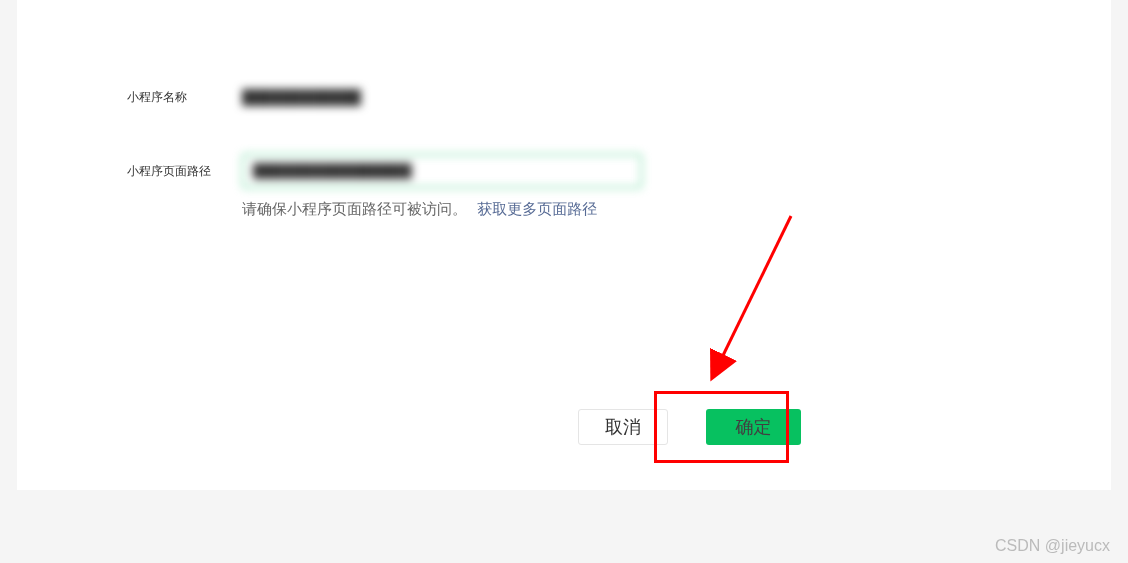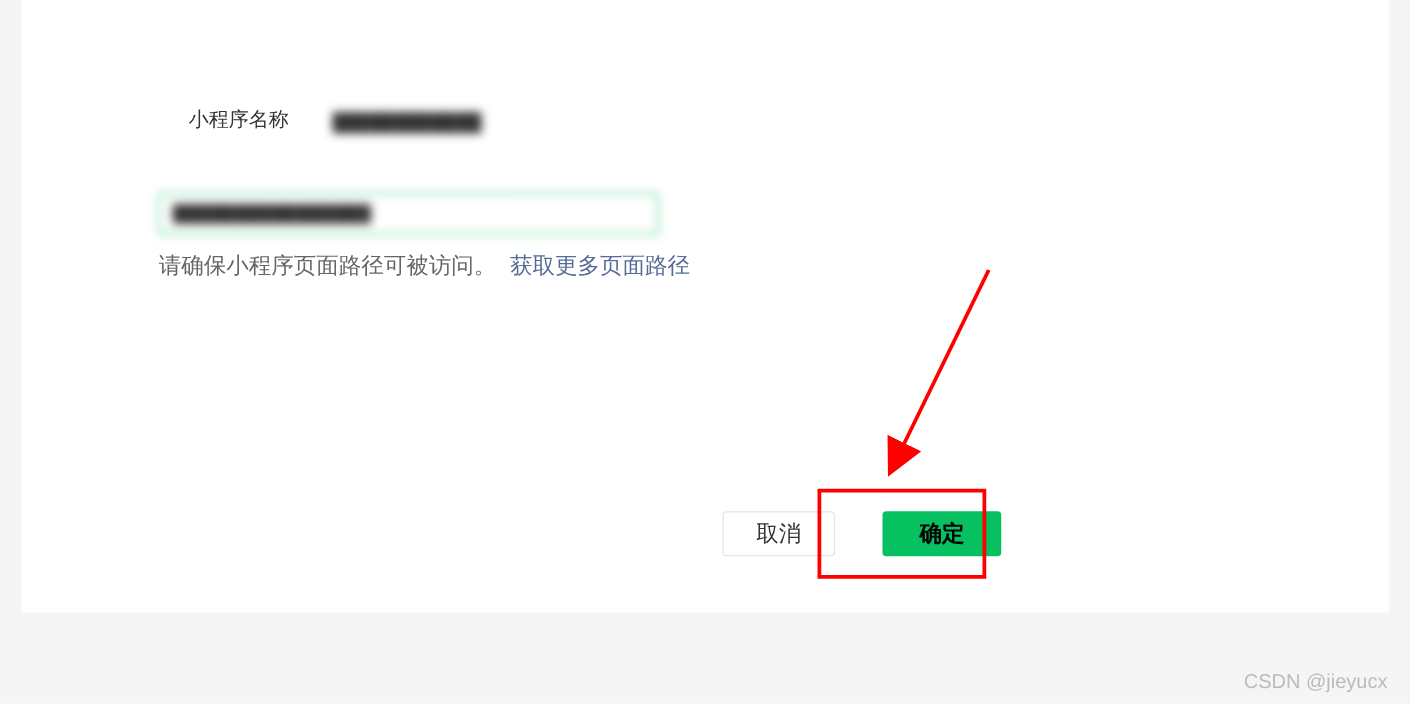--- a/index.html
+++ b/index.html
@@ -27,24 +27,23 @@
     }
     .form-row {
       display: flex;
       align-items: flex-start;
       margin-bottom: 40px;
       padding-left: 110px;
     }
     .form-label {
       width: 115px;
       color: #333;
-      font-size: 16px;
+      font-size: 12px;
       line-height: 34px;
       flex-shrink: 0;
-      margin-left: 24px;
     }
     .form-value {
       flex: 1;
     }
     .name-value {
       font-size: 14px;
       color: #333;
       line-height: 34px;
       filter: blur(4px);
       user-select: none;
@@ -57,21 +56,21 @@
       padding: 0 10px;
       font-size: 14px;
       color: #333;
       outline: none;
     }
     .path-input-blurred {
       filter: blur(4px);
     }
     .help-text {
       margin-top: 12px;
-      font-size: 18px;
+      font-size: 15px;
       color: #666;
     }
     .help-link {
       color: #576b95;
       text-decoration: none;
       margin-left: 6px;
     }
     .dialog-footer {
       position: absolute;
       bottom: 45px;
@@ -89,23 +88,22 @@
       border: none;
       outline: none;
     }
     .btn-cancel {
       background: #fff;
       color: #333;
       border: 1px solid #e5e5e5;
     }
     .btn-confirm {
       background: #07c160;
-      color: #000000;
+      color: #404040;
       width: 95px;
-      font-weight: bold;
     }
     .highlight-box {
       position: absolute;
       border: 3px solid #ff0000;
       width: 135px;
       height: 72px;
       bottom: 27px;
       right: 322px;
       pointer-events: none;
     }
@@ -129,20 +127,21 @@
 <div class="dialog">
 
   <div class="form-row">
     <div class="form-label">小程序名称</div>
     <div class="form-value">
       <div class="name-value">████████████</div>
     </div>
   </div>
 
   <div class="form-row">
+    <div class="form-label">小程序页面路径</div>
     <div class="form-value">
       <input type="text" class="path-input path-input-blurred" value="████████████████" style="">
       <div class="help-text">
         <span>请确保小程序页面路径可被访问。</span>
         <a href="#" class="help-link">获取更多页面路径</a>
       </div>
     </div>
   </div>
 
   <div class="dialog-footer">

